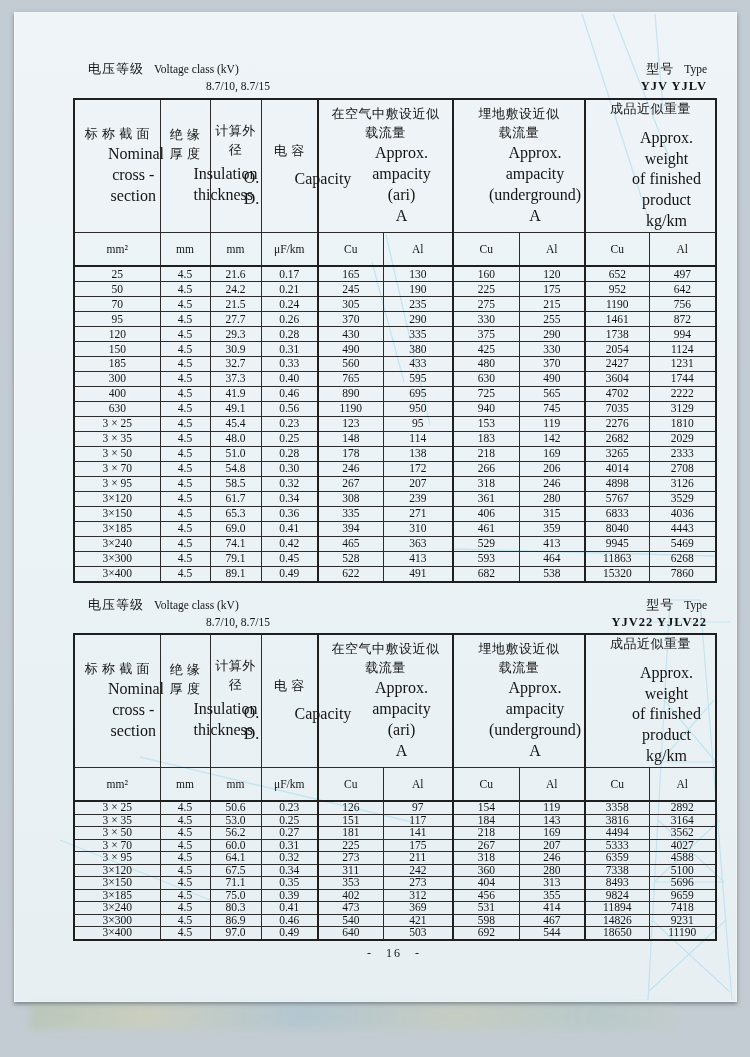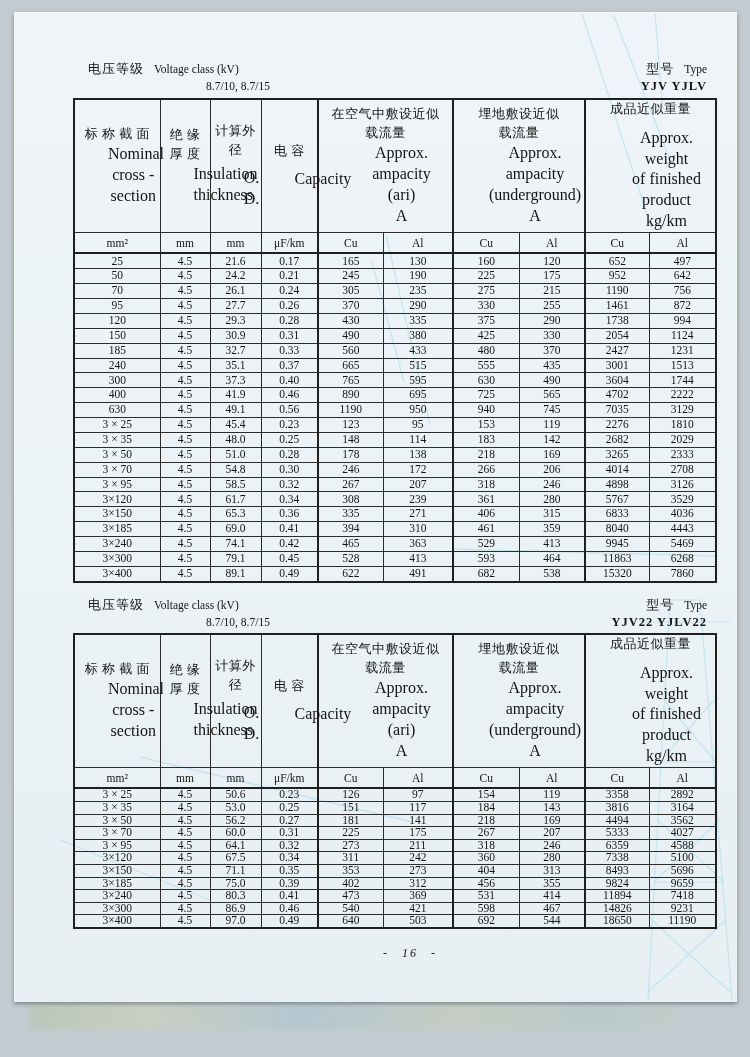--- a/index.html
+++ b/index.html
@@ -42,30 +42,30 @@
     border:2px solid #1f1f1f;
   }
   .tbl1{top:98px;height:485px;}
   .tbl2{top:633px;height:296px;}
   .spec th,.spec td{
     border:1px solid #2c2c2c;text-align:center;vertical-align:middle;
     padding:0 1px;font-weight:normal;background:transparent;
   }
   .spec .sec{border-left:2px solid #1f1f1f;}
   .spec thead tr.hdr{height:85px;}
-  .spec thead tr.units{height:21px;}
+  .spec thead tr.units{height:34px;}
   .spec thead tr.units td{font-size:11.5px;border-bottom:2px solid #1f1f1f;}
   .hcell .cn{font-size:13px;line-height:1.45;white-space:pre-line;letter-spacing:.5px;}
   .hcell .en{font-size:16px;line-height:1.3;white-space:pre-line;margin-left:32px;}
   .hcell .gap{margin-top:9px;}
   .spec tbody td{font-size:11.5px;line-height:1;}
 
   .page-number{
-    position:absolute;left:16px;top:946px;width:642px;text-align:center;
-    font-size:12px;letter-spacing:2px;word-spacing:8px;font-style:italic;
+    position:absolute;left:0;top:946px;width:642px;text-align:center;
+    font-size:12px;letter-spacing:2px;word-spacing:8px;
   }
 </style>
 </head>
 <body>
 
 <div class="page"></div>
 <div class="ghost-band"></div>
 
 <svg class="watermark" width="750" height="1057" viewBox="0 0 750 1057">
   <g stroke="#a5daec" stroke-width="1.3" fill="none" opacity="0.55">
@@ -192,21 +192,21 @@
           <td class="sec">245</td>
           <td>190</td>
           <td class="sec">225</td>
           <td>175</td>
           <td class="sec">952</td>
           <td>642</td>
         </tr>
         <tr>
           <td>70</td>
           <td>4.5</td>
-          <td>26.1</td>
+          <td>21.5</td>
           <td>0.24</td>
           <td class="sec">305</td>
           <td>235</td>
           <td class="sec">275</td>
           <td>215</td>
           <td class="sec">1190</td>
           <td>756</td>
         </tr>
         <tr>
           <td>95</td>
@@ -248,32 +248,20 @@
           <td>185</td>
           <td>4.5</td>
           <td>32.7</td>
           <td>0.33</td>
           <td class="sec">560</td>
           <td>433</td>
           <td class="sec">480</td>
           <td>370</td>
           <td class="sec">2427</td>
           <td>1231</td>
-        </tr>
-        <tr>
-          <td>240</td>
-          <td>4.5</td>
-          <td>35.1</td>
-          <td>0.37</td>
-          <td class="sec">665</td>
-          <td>515</td>
-          <td class="sec">555</td>
-          <td>435</td>
-          <td class="sec">3001</td>
-          <td>1513</td>
         </tr>
         <tr>
           <td>300</td>
           <td>4.5</td>
           <td>37.3</td>
           <td>0.40</td>
           <td class="sec">765</td>
           <td>595</td>
           <td class="sec">630</td>
           <td>490</td>

